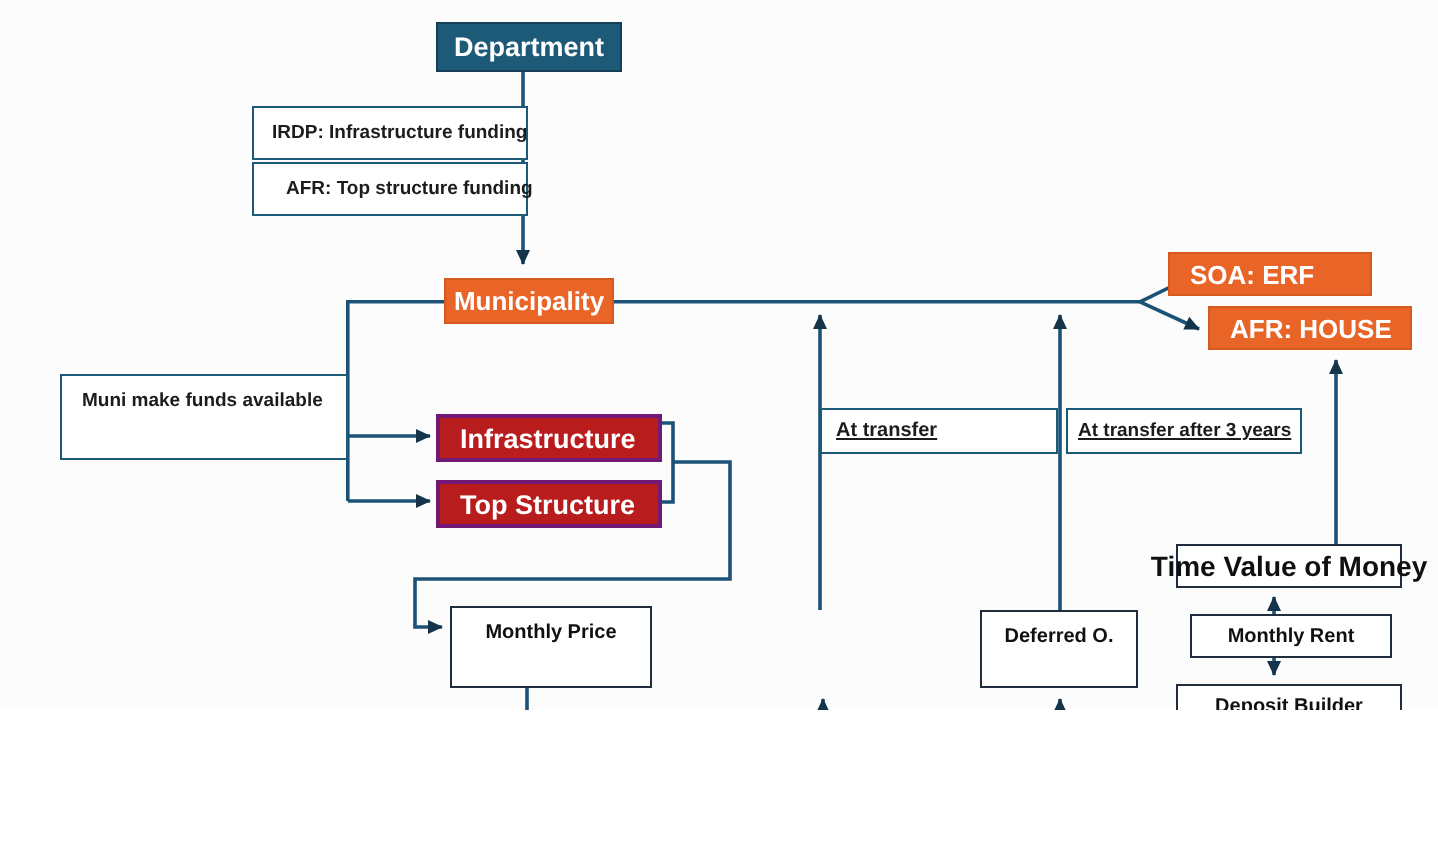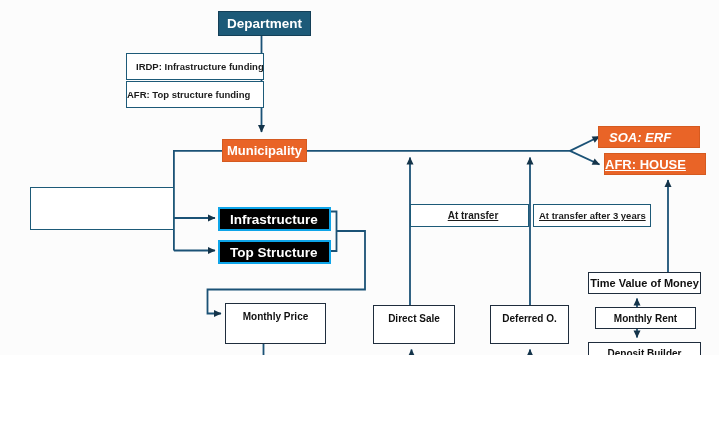--- a/index.html
+++ b/index.html
@@ -5,21 +5,21 @@
   html,body{margin:0;padding:0;background:#ffffff;}
   .stage{
     position:relative;width:719px;height:355px;background:#fcfcfc;overflow:hidden;
     font-family:"Liberation Sans", sans-serif;
   }
   .wires{position:absolute;left:0;top:0;}
   .box{position:absolute;box-sizing:border-box;display:flex;align-items:center;white-space:nowrap;}
   .teal-solid{background:#1d5a78;border:1px solid #143f57;color:#fff;justify-content:center;
     font-weight:600;font-size:13.5px;}
   .orange-solid{background:#e96427;border:1px solid #d55a20;color:#fff;font-weight:700;font-size:13px;}
-  .green-solid{background:#000000;border:2px solid #0ea5e9;color:#fff;font-weight:700;font-size:13.5px;padding-left:10px;}
+  .green-solid{background:#b91c1c;border:2px solid #701a75;color:#fff;font-weight:700;font-size:13.5px;padding-left:10px;}
   .blue-solid{background:#29a3dc;color:#fff;justify-content:center;font-weight:600;font-size:18px;}
   .note{background:#fff;border:1.5px solid #1d5a78;font-size:9.5px;font-weight:600;color:#1c1c1c;}
   .flowbox{background:#fff;border:1.6px solid #1f2d3d;font-size:10px;font-weight:700;color:#101010;
     justify-content:center;}
   .flowbox.tall{align-items:flex-start;padding-top:7px;}
   .underlined{text-decoration:underline;}
   .center{justify-content:center;}
   .muni-note-text{line-height:16px;padding-left:10px;}
 </style>
 </head>
@@ -56,70 +56,68 @@
   </svg>
 
   <div class="box teal-solid" style="left:218px;top:11px;width:93px;height:25px;">
     <span>Department</span>
   </div>
 
   <div class="box note" style="left:126px;top:53px;width:138px;height:27px;padding-left:9px;text-align:right;">
     <span>IRDP: Infrastructure funding</span>
   </div>
 
-  <div class="box note" style="left:126px;top:81px;width:138px;height:27px;padding-left:0;">
+  <div class="box note" style="left:126px;top:81px;width:138px;height:27px;padding-left:16px;">
     <span>AFR: Top structure funding</span>
   </div>
 
   <div class="box orange-solid center" style="left:222px;top:139px;width:85px;height:23px;">
     <span>Municipality</span>
   </div>
 
   <div class="box note" style="left:30px;top:187px;width:144px;height:43px;align-items:flex-start;padding-top:5px;">
     <div class="muni-note-text">
+      <div>Muni make funds available</div>
     </div>
   </div>
 
   <div class="box green-solid" style="left:218px;top:207px;width:113px;height:24px;">
     <span>Infrastructure</span>
   </div>
 
   <div class="box green-solid" style="left:218px;top:240px;width:113px;height:24px;">
     <span>Top Structure</span>
   </div>
 
-  <div class="box orange-solid" style="left:598px;top:126px;width:102px;height:22px;padding-left:10px;font-style:italic;">
+  <div class="box orange-solid" style="left:584px;top:126px;width:102px;height:22px;padding-left:10px;">
     <span>SOA: ERF</span>
   </div>
 
-  <div class="box orange-solid" style="left:604px;top:153px;width:102px;height:22px;padding-left:0;text-decoration:underline;">
+  <div class="box orange-solid" style="left:604px;top:153px;width:102px;height:22px;padding-left:10px;">
     <span>AFR: HOUSE</span>
   </div>
 
-  <div class="box note" style="left:410px;top:204px;width:119px;height:23px;padding-left:7px;font-size:10px;justify-content:center;">
+  <div class="box note" style="left:410px;top:204px;width:119px;height:23px;padding-left:7px;font-size:10px;">
     <span class="underlined">At transfer</span>
   </div>
 
   <div class="box note" style="left:533px;top:204px;width:118px;height:23px;padding-left:5px;">
     <span class="underlined">At transfer after 3 years</span>
   </div>
 
   <div class="box flowbox tall" style="left:225px;top:303px;width:101px;height:41px;">
     <span>Monthly Price</span>
   </div>
 
-  <div class="box flowbox tall" style="left:373px;top:305px;width:82px;height:39px;">
-    <span>Direct Sale</span>
-  </div>
 
   <div class="box flowbox tall" style="left:490px;top:305px;width:79px;height:39px;">
     <span>Deferred O.</span>
   </div>
 
-  <div class="box flowbox" style="left:588px;top:272px;width:113px;height:22px;font-size:11px;">
+  <div class="box flowbox" style="left:588px;top:272px;width:113px;height:22px;font-size:14px;">
     <span>Time Value of Money</span>
   </div>
 
   <div class="box flowbox" style="left:595px;top:307px;width:101px;height:22px;">
     <span>Monthly Rent</span>
   </div>
 
   <div class="box flowbox" style="left:588px;top:342px;width:113px;height:22px;align-items:center;">
     <span>Deposit  Builder</span>
   </div>

